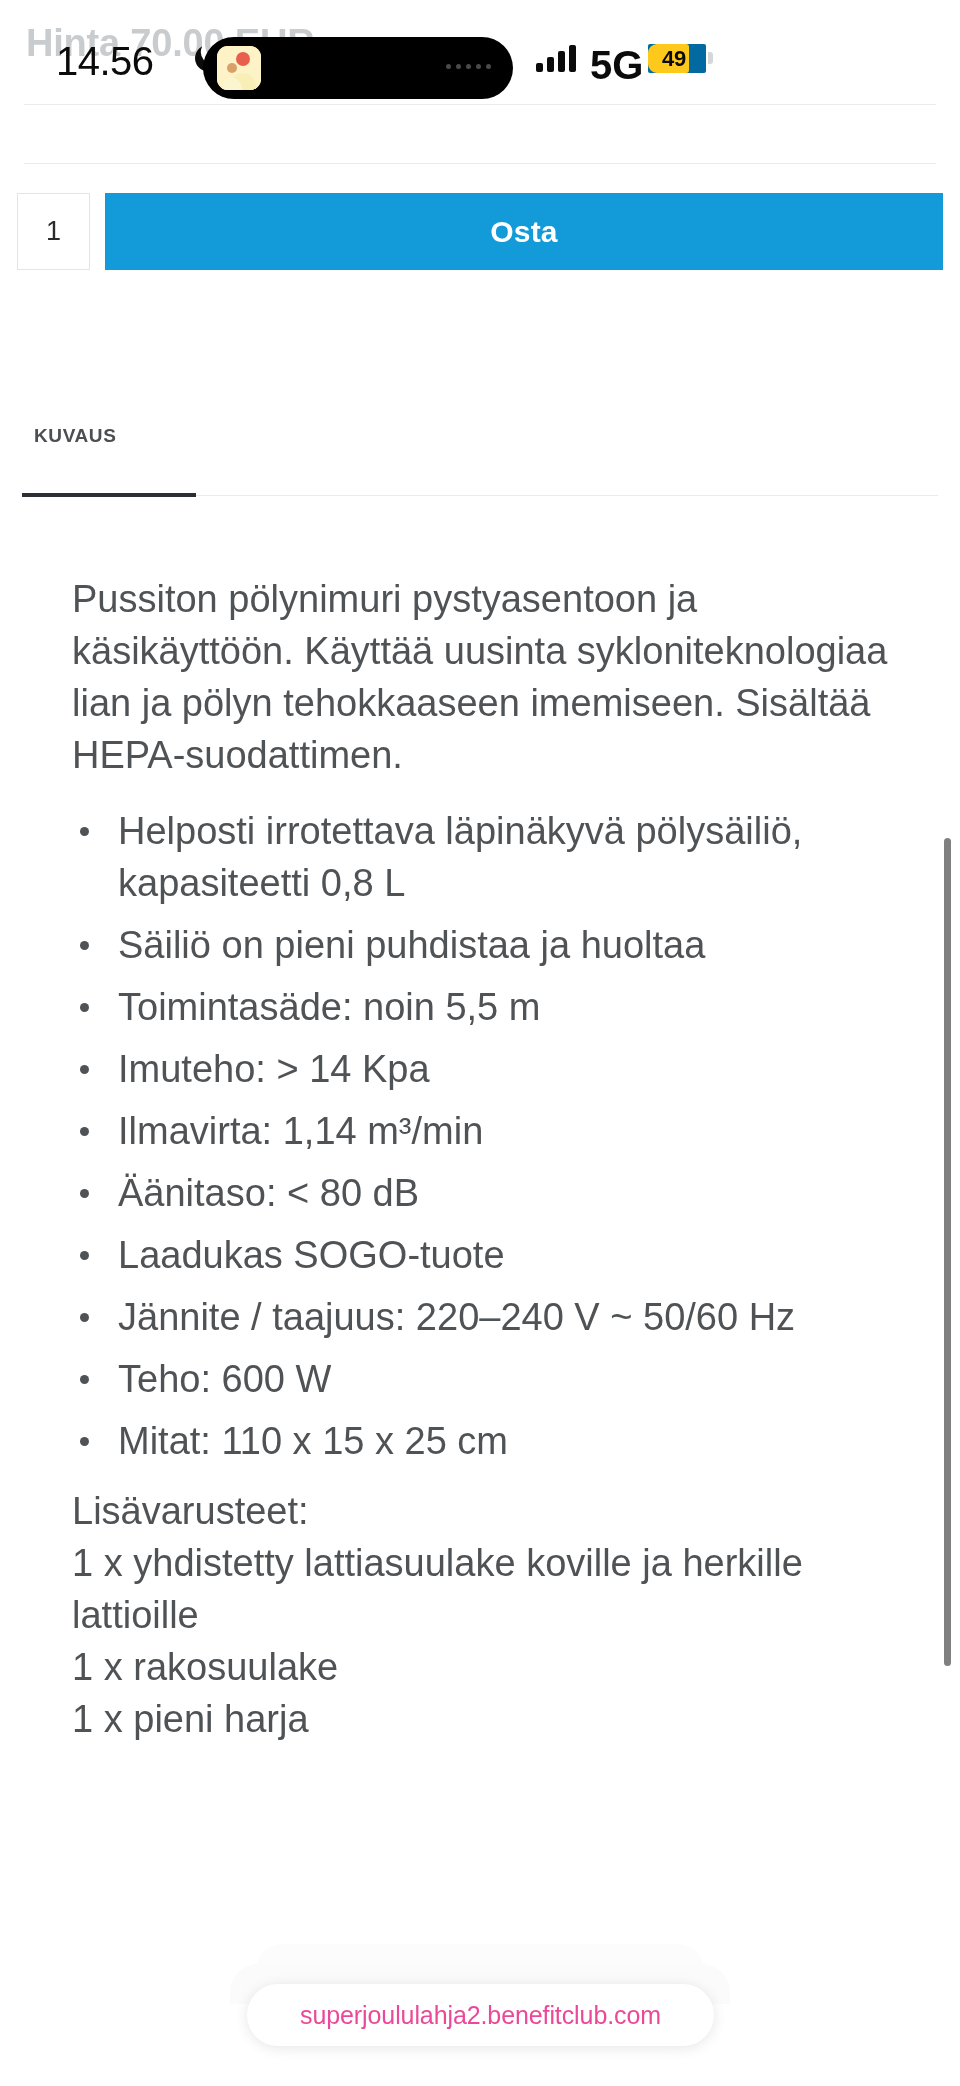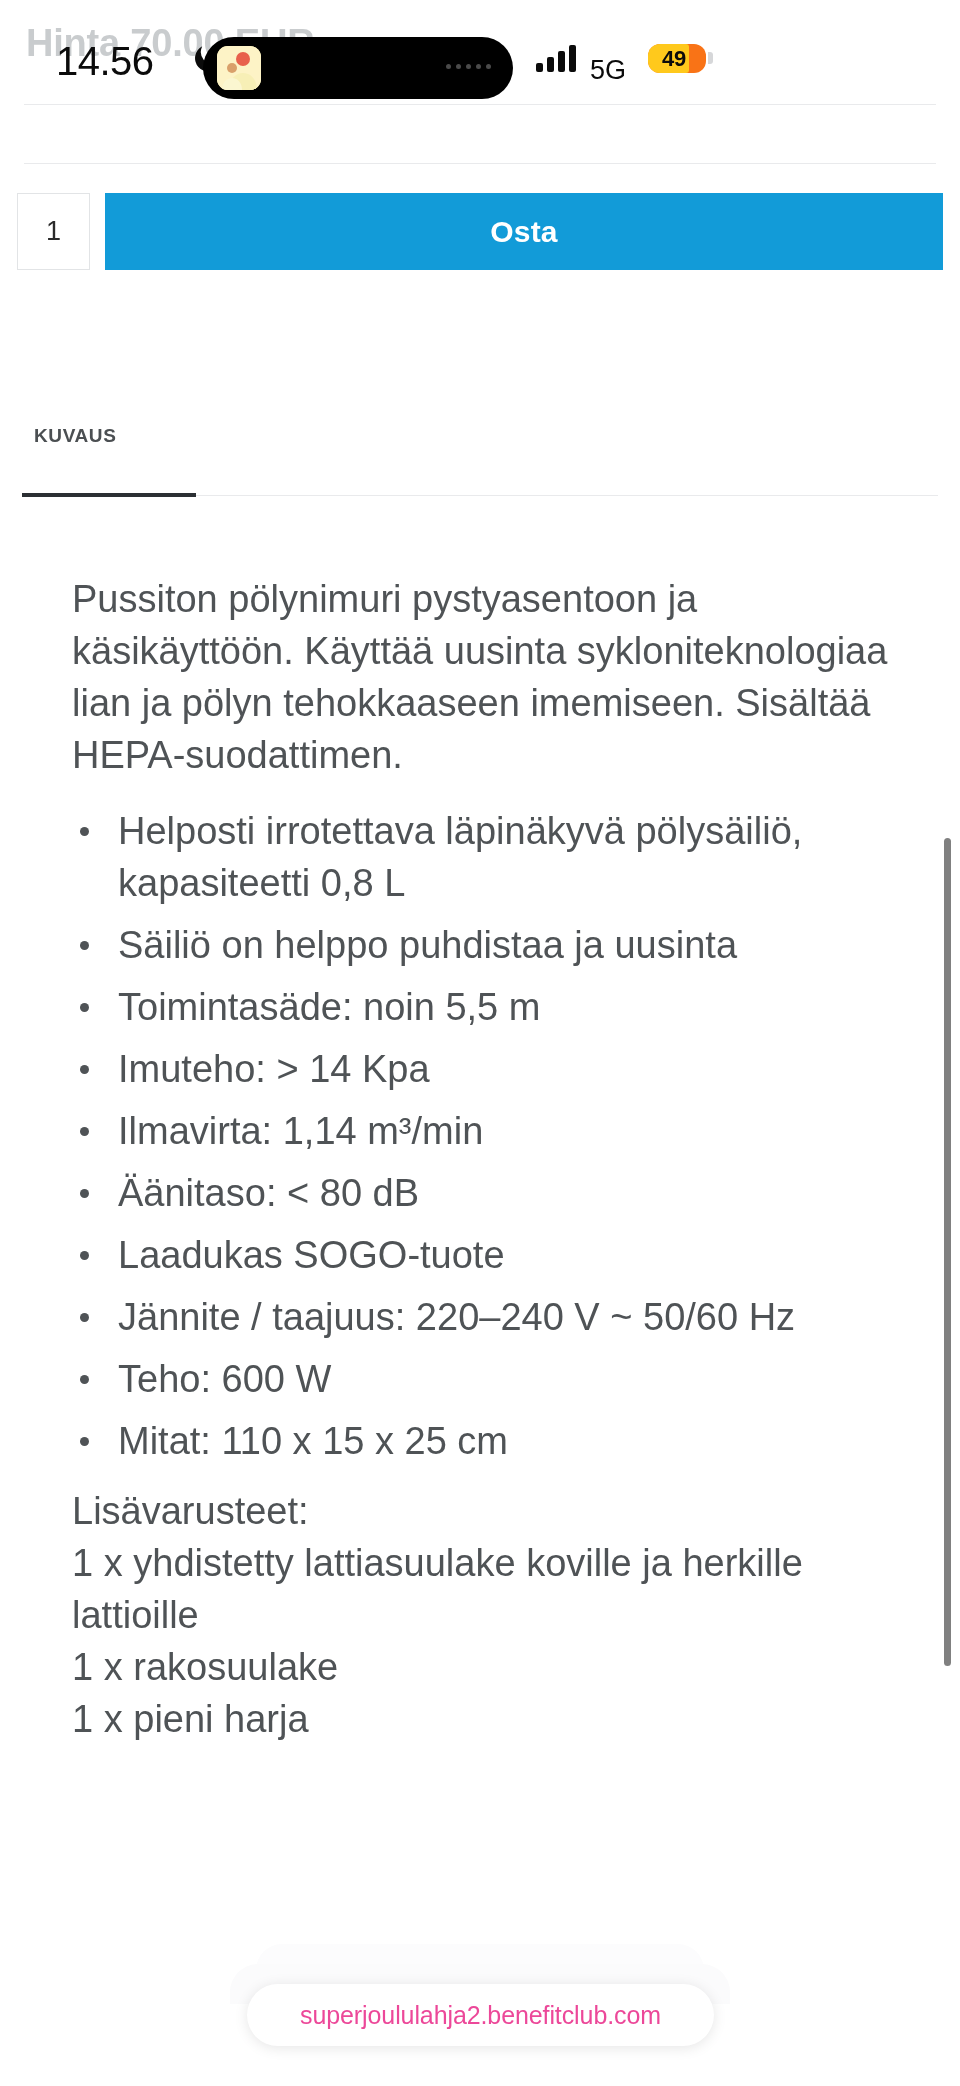--- a/index.html
+++ b/index.html
@@ -123,35 +123,34 @@
   }
   .sb-signal b:nth-child(1) { height: 9px; }
   .sb-signal b:nth-child(2) { height: 15px; }
   .sb-signal b:nth-child(3) { height: 21px; }
   .sb-signal b:nth-child(4) { height: 27px; }
 
   .sb-net {
     position: absolute;
     left: 590px;
     top: 32px;
-    font-size: 27px;
-    font-weight: 400;
+    font-size: 40px;
+    font-weight: 700;
     color: #0b0b0b;
     letter-spacing: 0px;
-    margin-top: 12px;
   }
 
   .sb-battery {
     position: absolute;
     left: 648px;
     top: 33px;
     width: 58px;
     height: 29px;
-    border-radius: 12px;
-    background: #f97316;
+    border-radius: 2px;
+    background: #0369a1;
     overflow: hidden;
   }
   .sb-battery .fill {
     position: absolute;
     left: 0; top: 0; bottom: 0;
     width: 41px;
     background: #ffc91c;
     border-radius: 9px 3px 3px 9px;
   }
   .sb-battery .lvl {
@@ -390,21 +389,21 @@
     <div class="tabs-rule"></div>
     <div class="tab">KUVAUS</div>
     <div class="tab-underline"></div>
   </div>
 
   <div class="desc">
     <p class="intro">Pussiton pölynimuri pystyasentoon ja käsikäyttöön. Käyttää uusinta sykloniteknologiaa lian ja pölyn tehokkaaseen imemiseen. Sisältää HEPA-suodattimen.</p>
 
     <ul>
       <li>Helposti irrotettava läpinäkyvä pölysäiliö, kapasiteetti 0,8 L</li>
-      <li>Säiliö on helppo puhdistaa ja uusinta</li>
+      <li>Säiliö on pieni puhdistaa ja huoltaa</li>
       <li>Toimintasäde: noin 5,5 m</li>
       <li>Imuteho: &gt; 14 Kpa</li>
       <li>Ilmavirta: 1,14 m³/min</li>
       <li>Äänitaso: &lt; 80 dB</li>
       <li>Laadukas SOGO-tuote</li>
       <li>Jännite / taajuus: 220–240 V ~ 50/60 Hz</li>
       <li>Teho: 600 W</li>
       <li>Mitat: 110 x 15 x 25 cm</li>
     </ul>
 

